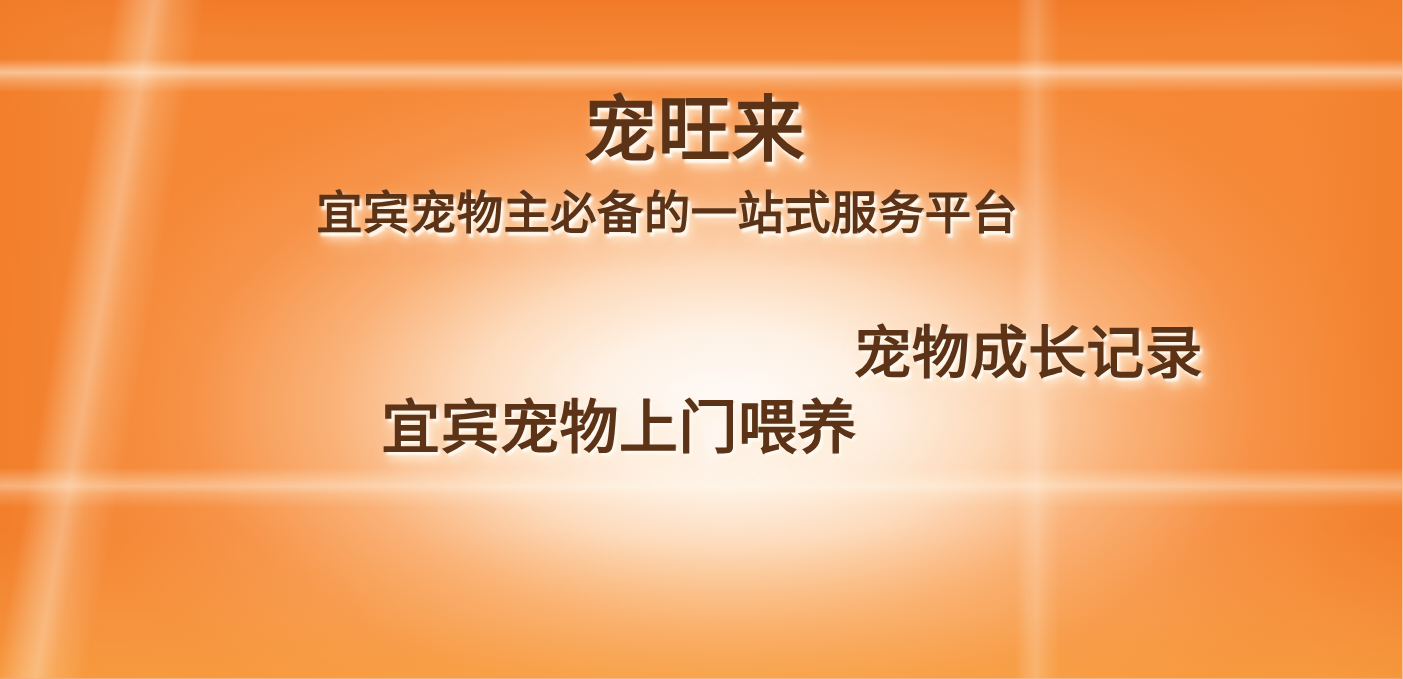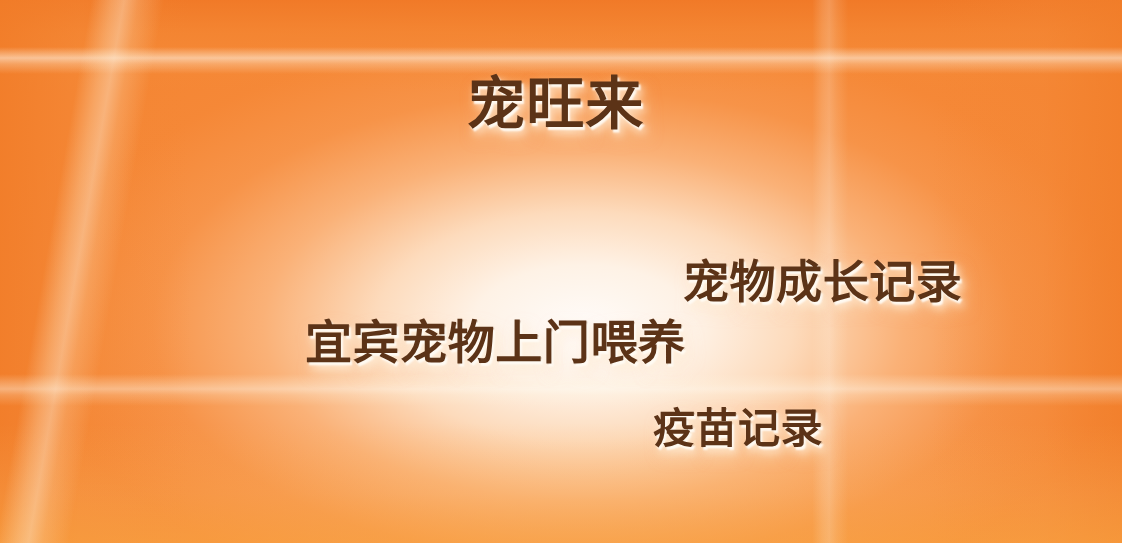--- a/index.html
+++ b/index.html
@@ -154,23 +154,23 @@
   <div class="bg-layer bg-bottom-shade"></div>
   <div class="bg-layer streak-h-top"></div>
   <div class="bg-layer streak-h-bottom"></div>
   <div class="bg-layer streak-diag"></div>
   <div class="bg-layer streak-v-center"></div>
 
   <div class="content">
 
     <h1 class="headline t-brand">宠旺来</h1>
 
+    <p class="headline t-tagline">宜宾宠物主必备的一站式服务平台</p>
 
 
     <p class="headline t-feeding">宜宾宠物上门喂养</p>
 
     <p class="headline t-growth">宠物成长记录</p>
 
 
-    <p class="headline t-vaccine">疫苗记录</p>
 
   </div>
 </div>
 
 </body></html>

